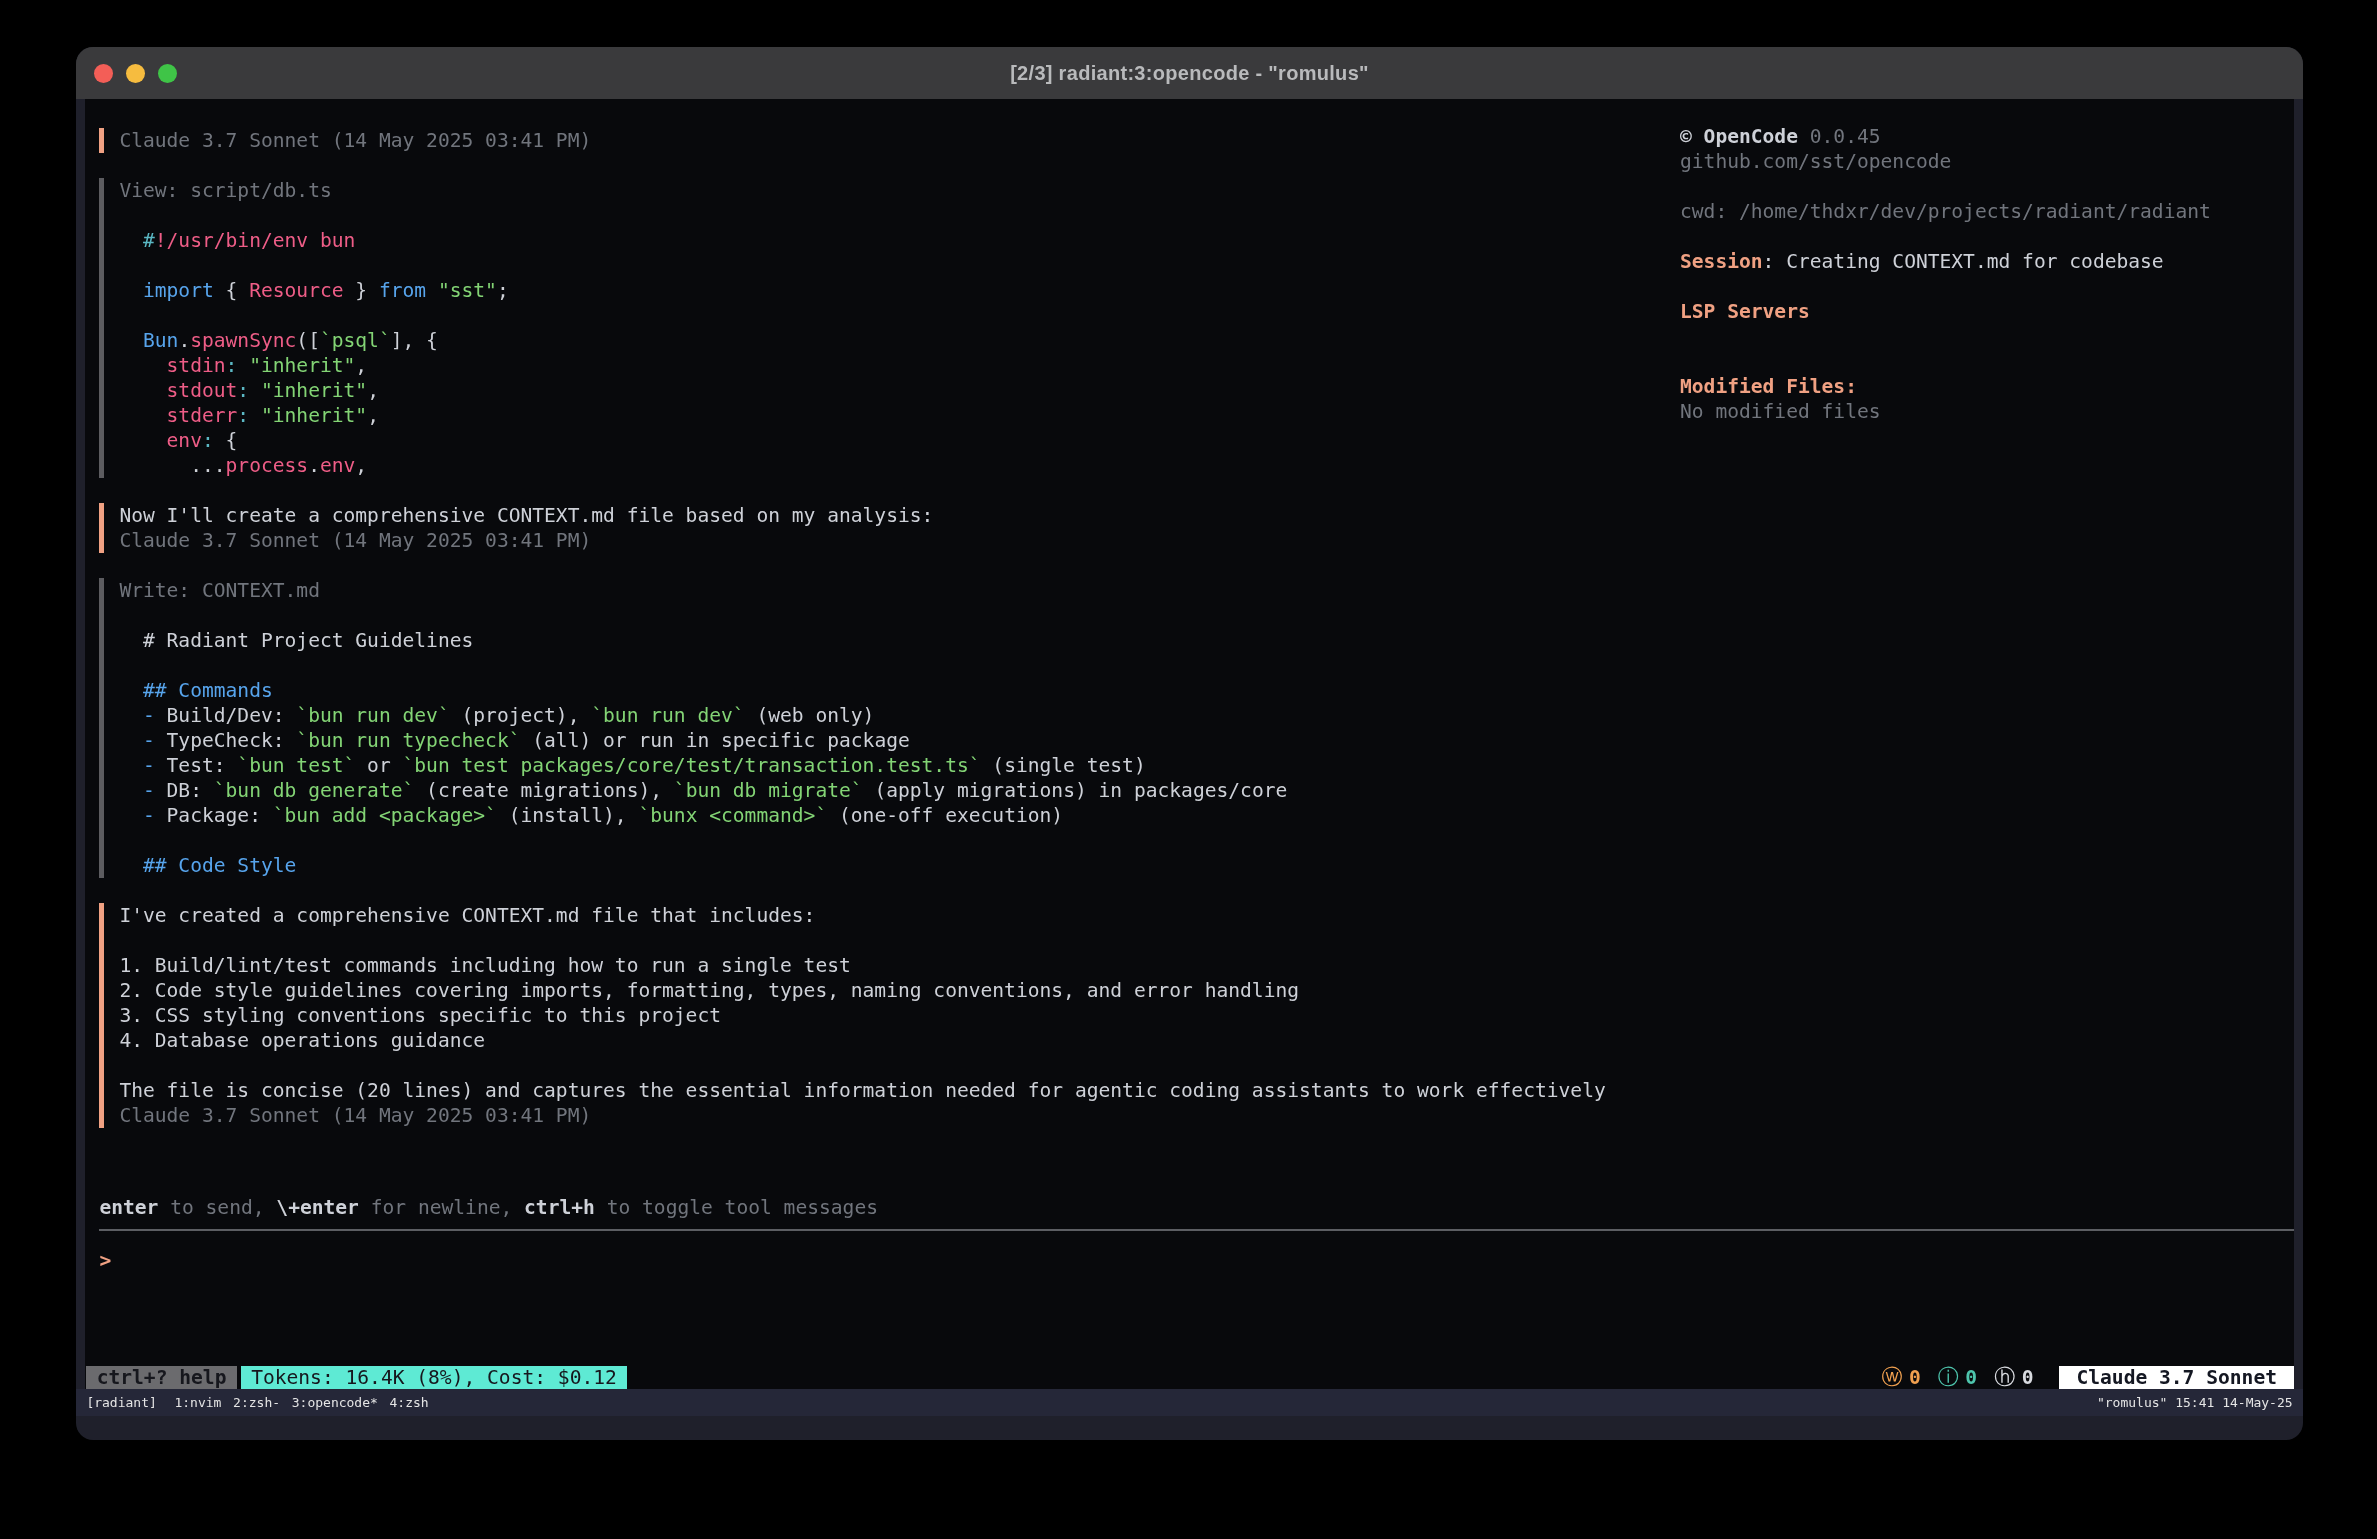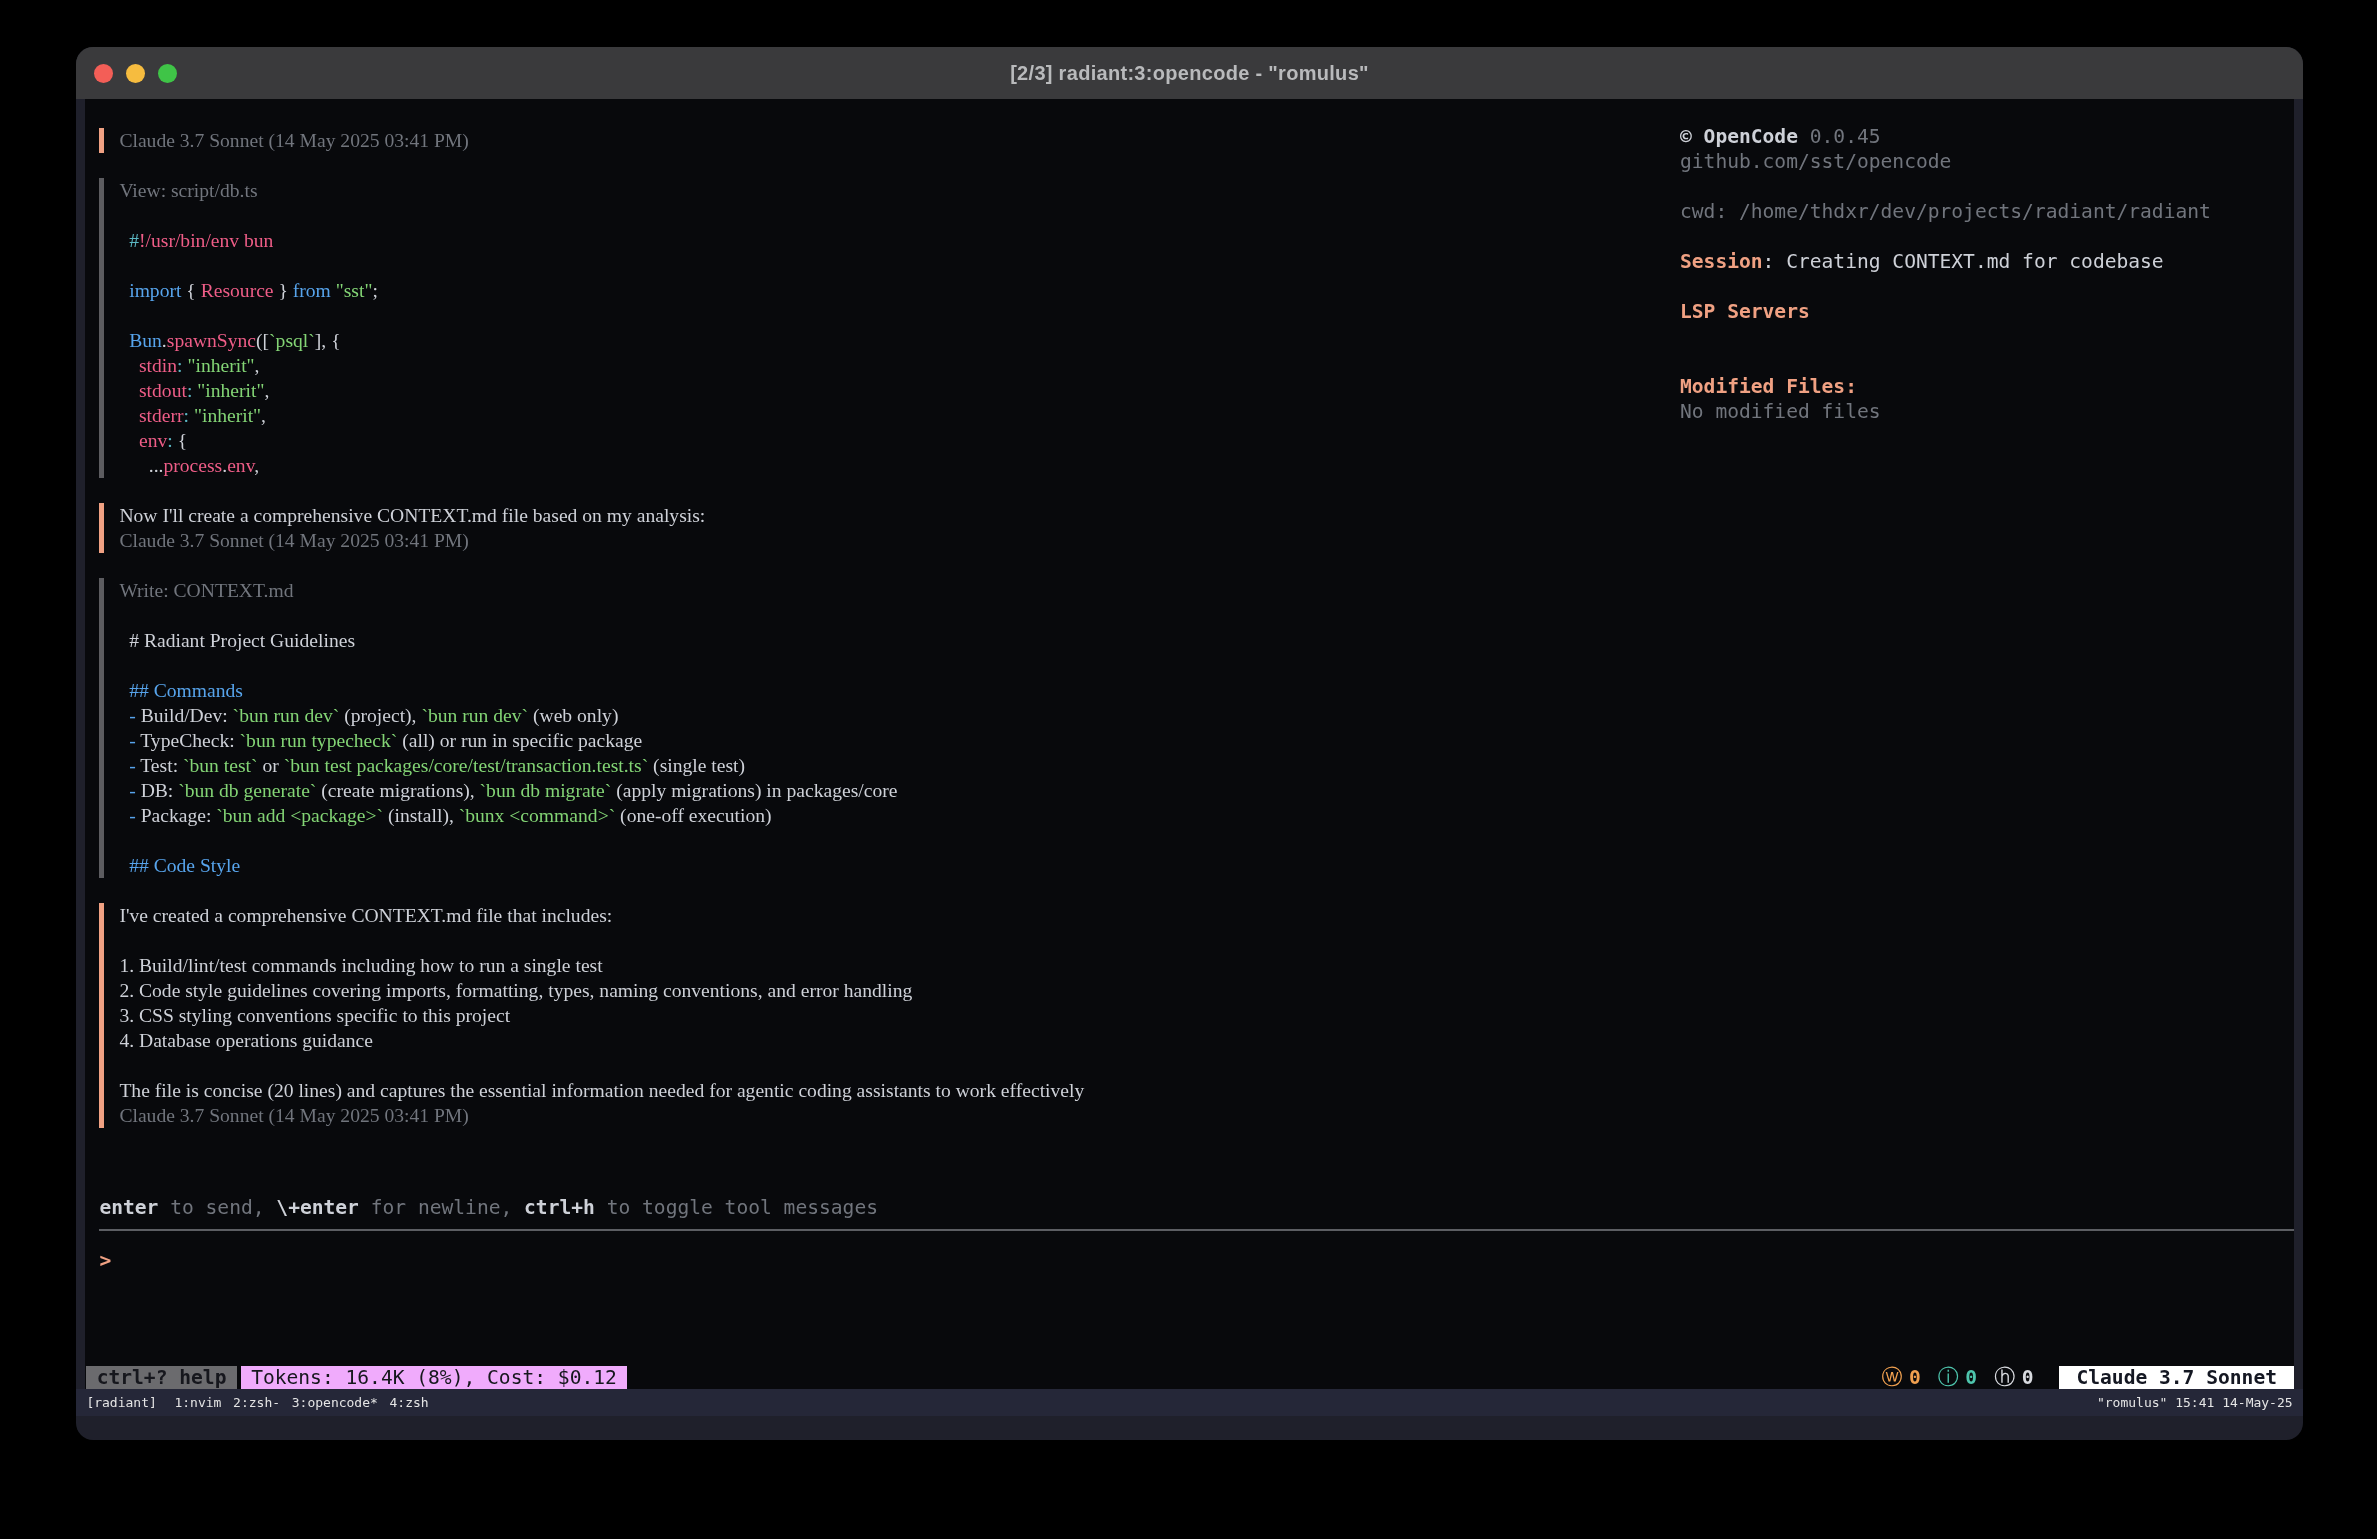--- a/index.html
+++ b/index.html
@@ -25,21 +25,21 @@
     font-size:20px; font-weight:bold; letter-spacing:0.3px;
   }
 
   .terminal {
     flex:1 1 auto; margin:0 9px; background:#08090c;
     display:flex; flex-direction:column; position:relative;
     font-size:19.6px; line-height:25px; color:#ced1d8;
   }
   .tui { flex:1 1 auto; position:relative; overflow:hidden; }
 
-  .chat { position:absolute; left:14.4px; top:29px; right:639px;font-family:Liberation Serif, serif; }
+  .chat { position:absolute; left:14.4px; top:29px; right:639px; }
   .block { border-left:5.9px solid #5c5c60; padding-left:15px; margin-bottom:25px; }
   .block.bar-orange { border-left-color:#f0a183; }
   .block.bar-gray { border-left-color:#5c5c60; }
 
   .line { white-space:pre; }
 
   .t-gray   { color:#71757d; }
   .t-white  { color:#ced1d8; }
   .t-orange { color:#f0a183; }
   .t-pink   { color:#ee5d87; }
@@ -55,21 +55,21 @@
   .divider { height:2px; background:#5c5e63; margin-top:9px; }
   .prompt-row { margin-top:17px; white-space:pre; }
   .prompt-symbol { color:#f0a183; font-weight:bold; }
 
   .statusrow {
     flex:0 0 auto; height:23.5px; display:flex; align-items:stretch;
     font-size:19.6px; line-height:23.5px;
   }
   .chip { display:inline-block; padding:0 10.4px; white-space:pre; }
   .chip.help { background:#6b6b6e; color:#16171d; font-weight:bold; margin-left:1.3px; }
-  .chip.tokens { background:#f0abfc; color:#16171d; margin-left:3.9px; }
+  .chip.tokens { background:#5eead4; color:#16171d; margin-left:3.9px; }
   .statusrow .spacer { flex:1 1 auto; }
   .diag { display:inline-flex; align-items:center; margin-right:17px; white-space:pre; }
   .diag .icon { font-size:21px; }
   .diag .count { font-weight:bold; margin-left:6.5px; }
   .diag-warn { color:#f0a050; }
   .diag-info { color:#4ec5ad; }
   .diag-hint { color:#d8dadf; }
   .chip.model { background:#ffffff; color:#141722; font-weight:bold; padding:0 17px; margin-left:9px; }
 
   .tmuxbar {

